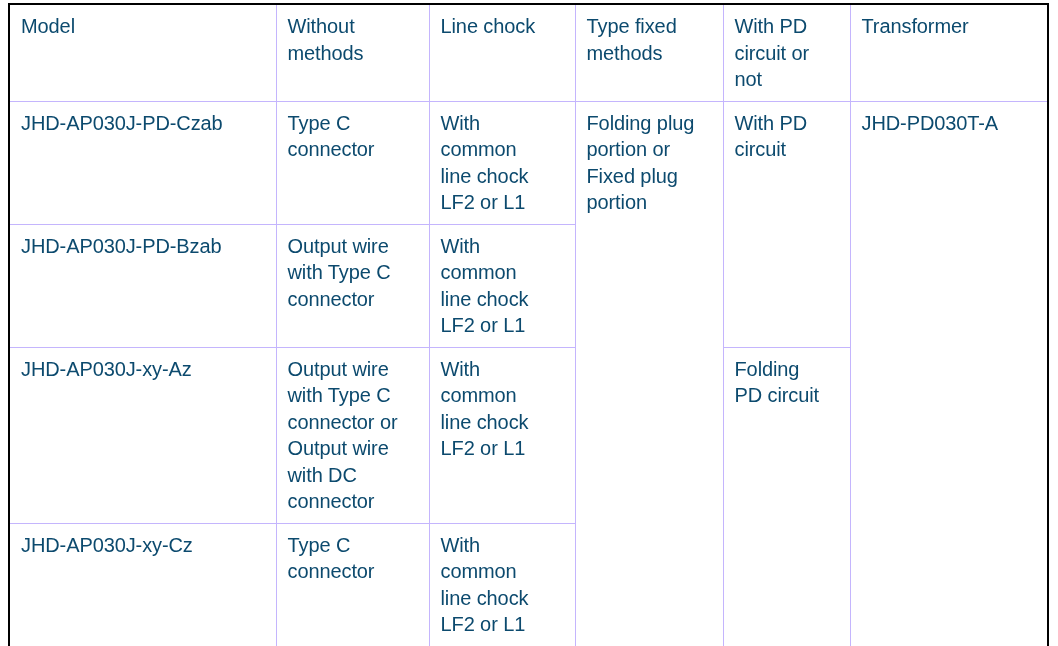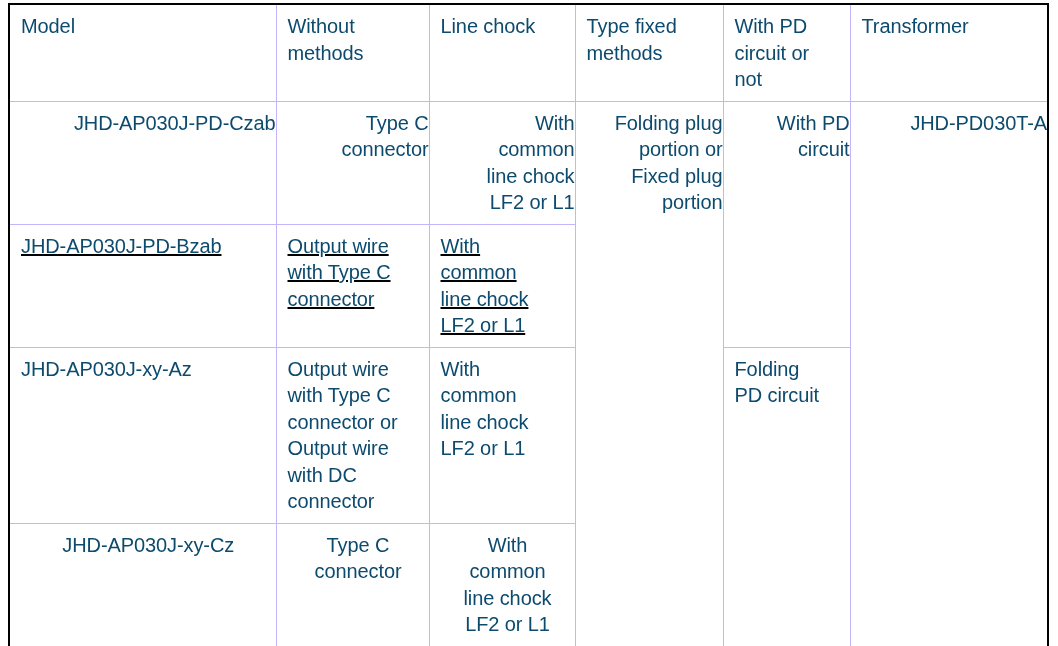--- a/index.html
+++ b/index.html
@@ -56,24 +56,24 @@
   
   .col-model        { width: 267px; }
   .col-output       { width: 153px; }
   .col-chock        { width: 146px; }
   .col-plug         { width: 148px; }
   .col-pd           { width: 127px; }
   .col-transformer  { width: 198px; }
 
   
   .row-head  { height: 77px; }
-  .row-1     { height: 110px; text-align: right; }
-  .row-2     { height: 104px; text-decoration: underline; }
+  .row-1     { height: 110px; }
+  .row-2     { height: 104px; }
   .row-3     { height: 154px; }
-  .row-4     { height: 110px; text-align: center; }
+  .row-4     { height: 110px; }
 
   .cell-text {
     display: block;
     white-space: pre-line;
   }
 </style>
 </head>
 <body>
 
 <div class="sheet">

